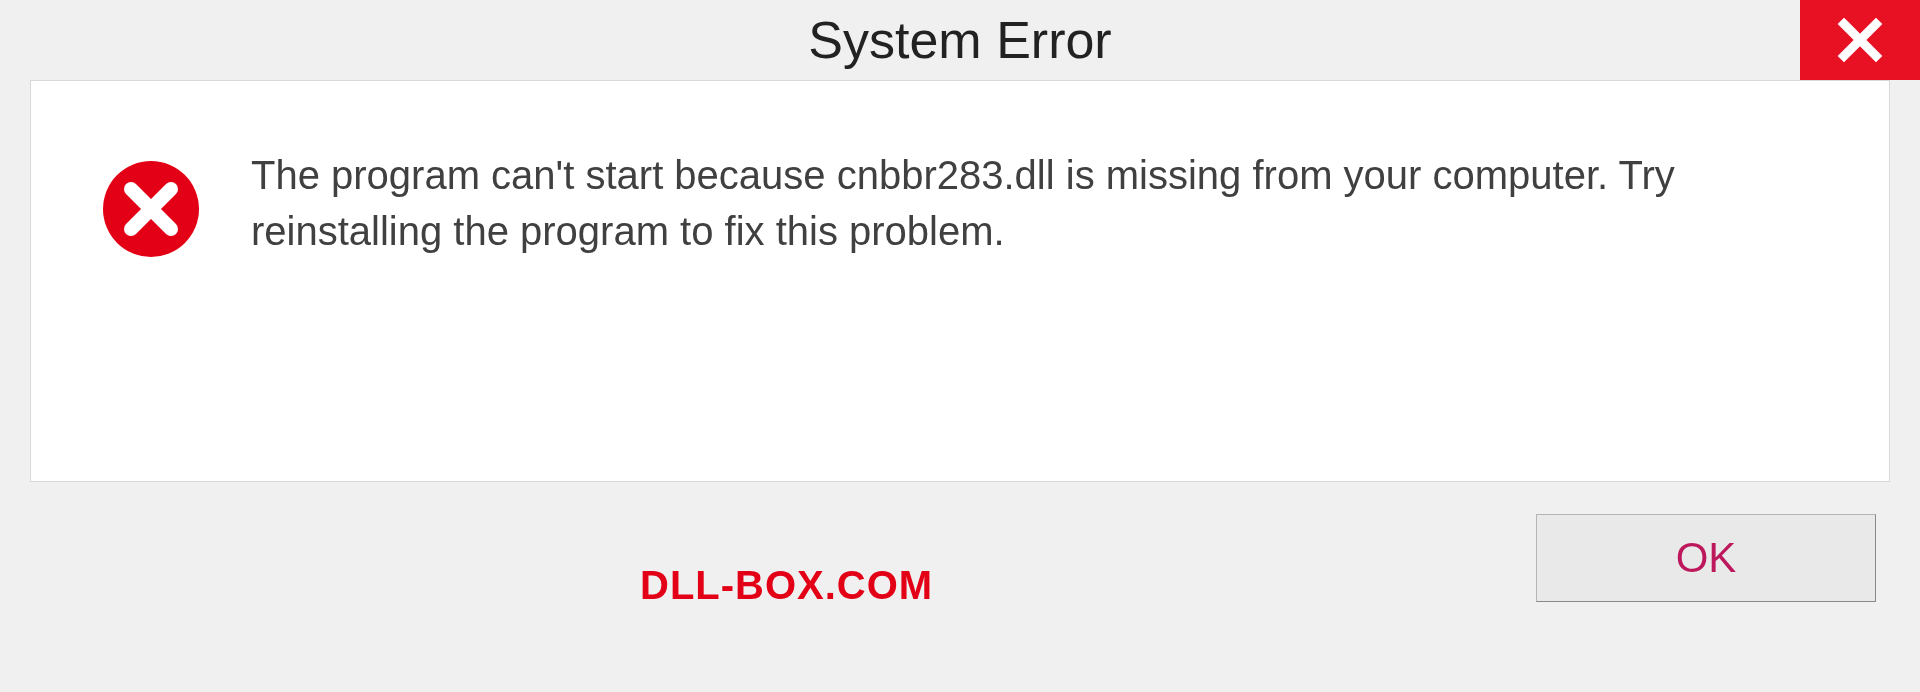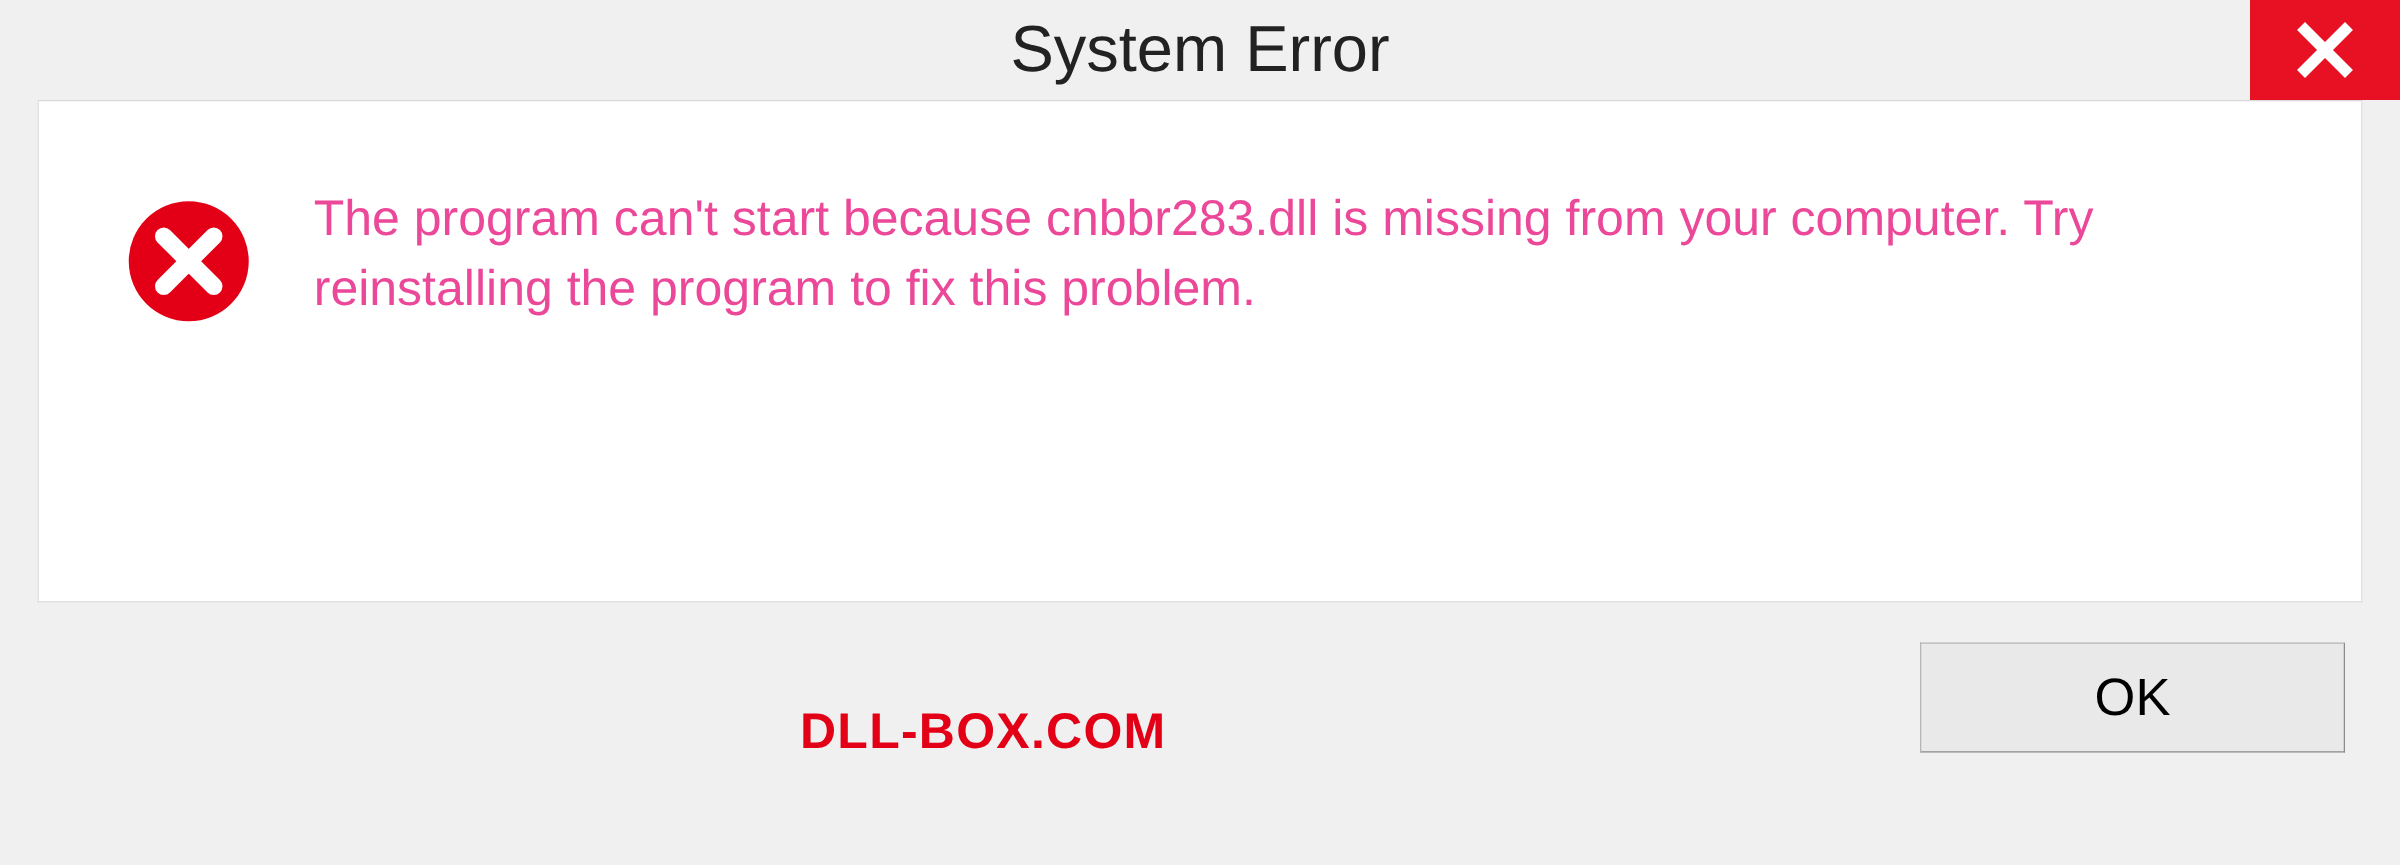--- a/index.html
+++ b/index.html
@@ -55,21 +55,21 @@
   }
   .error-icon {
     flex: 0 0 auto;
     margin-top: 18px;
     margin-right: 50px;
   }
   .error-icon svg { display:block; }
   .message {
     font-size: 40px;
     line-height: 1.4;
-    color: #ec4899;
+    color: #404040;
     padding-top: 6px;
   }
 
   .footer {
     position: relative;
     height: 160px;
   }
   .watermark {
     position: absolute;
     left: 640px;
@@ -83,21 +83,21 @@
     position: absolute;
     right: 44px;
     bottom: 40px;
     width: 340px;
     height: 88px;
     background: #e9e9e9;
     border: 1px solid #b5b5b5;
     border-bottom-color: #8a8a8a;
     border-right-color: #8a8a8a;
     font-size: 42px;
-    color: #000000;
+    color: #be185d;
     display: flex;
     align-items: center;
     justify-content: center;
     cursor: pointer;
     box-sizing: border-box;
   }
 </style>
 </head>
 <body>
 

